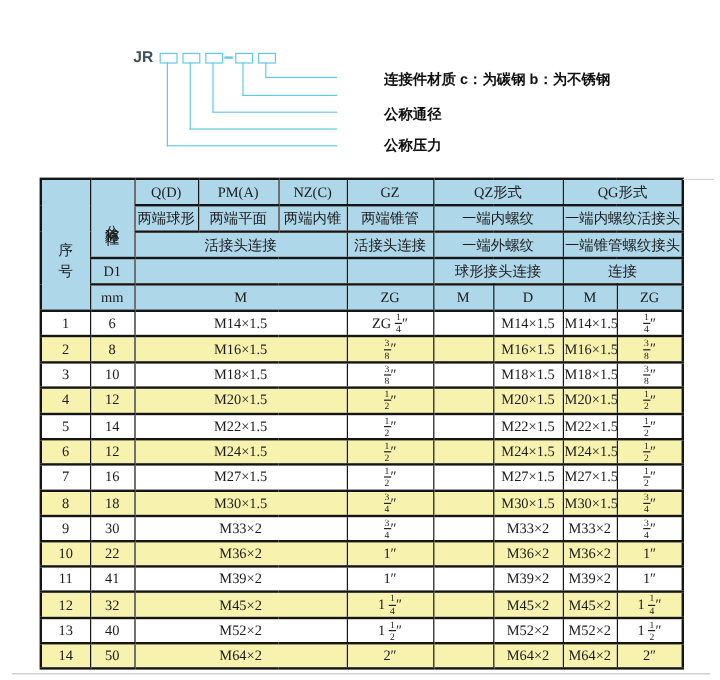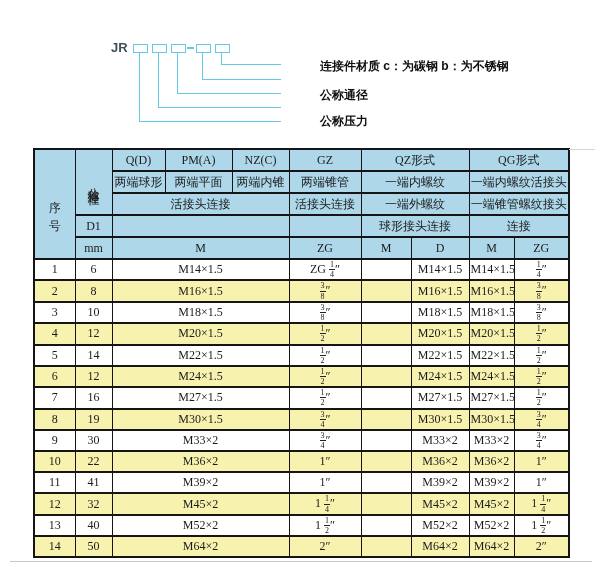--- a/index.html
+++ b/index.html
@@ -207,21 +207,21 @@
           <td>16</td>
           <td colspan="3">M27×1.5</td>
           <td><span class="frac"><span class="fn">1</span><span class="fd">2</span></span>″</td>
           <td></td>
           <td>M27×1.5</td>
           <td>M27×1.5</td>
           <td><span class="frac"><span class="fn">1</span><span class="fd">2</span></span>″</td>
         </tr>
         <tr class="alt">
           <td>8</td>
-          <td>19</td>
+          <td>18</td>
           <td colspan="3">M30×1.5</td>
           <td><span class="frac"><span class="fn">3</span><span class="fd">4</span></span>″</td>
           <td></td>
           <td>M30×1.5</td>
           <td>M30×1.5</td>
           <td><span class="frac"><span class="fn">3</span><span class="fd">4</span></span>″</td>
         </tr>
         <tr>
           <td>9</td>
           <td>30</td>

